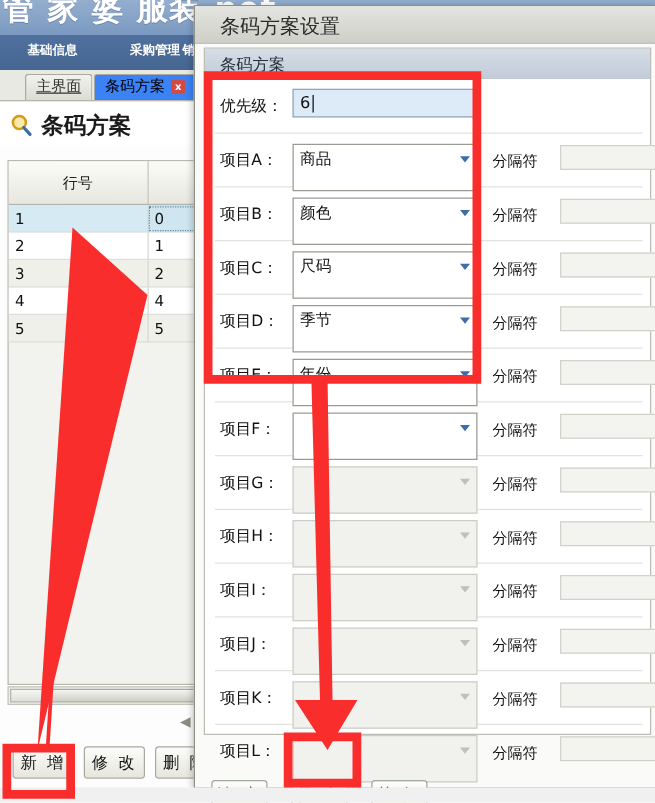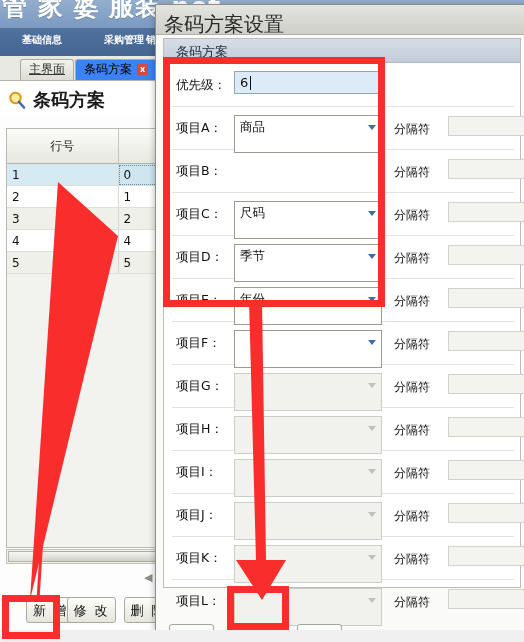--- a/index.html
+++ b/index.html
@@ -92,21 +92,21 @@
   #dialog{
     position:absolute;left:155px;top:4px;width:372px;height:627px;
     background:#fafaf8;border:1px solid #8f8f86;box-sizing:border-box;
     box-shadow:-2px 0 5px rgba(0,0,0,.18);
   }
   #dialog-title-bar{
     position:absolute;left:0;top:0;width:100%;height:30px;
     background:linear-gradient(#e4e4e0,#cfcfc9);
     border-bottom:1px solid #b0b0a8;box-sizing:border-box;
   }
-  #dialog-title{position:absolute;left:8px;top:6px;font-size:20px;color:#2a2a2a;white-space:nowrap;}
+  #dialog-title{position:absolute;left:20px;top:6px;font-size:16px;color:#2a2a2a;white-space:nowrap;}
   #groupbox{
     position:absolute;left:7px;top:33px;width:358px;height:550px;
     background:#ffffff;border:1px solid #bdbdb5;box-sizing:border-box;
   }
   #groupbox-head{
     position:absolute;left:0;top:0;width:100%;height:24px;
     background:linear-gradient(#d6dde6,#c2ccd9);
     border-bottom:1px solid #adb6c2;box-sizing:border-box;
   }
   #groupbox-title{position:absolute;left:12px;top:4px;font-size:13px;color:#25303c;white-space:nowrap;}
@@ -225,21 +225,21 @@
   <div id="grid-hscroll">
     <div class="lbtn"></div>
     <div class="thumb"></div>
   </div>
 
   <div id="pager">
     <div id="pager-arrow">◀</div>
   </div>
 
   <div id="main-buttons">
-    <div class="mbtn" style="left:20px;font-family:Liberation Serif, serif;">新 增</div>
+    <div class="mbtn" style="left:4px;">新 增</div>
     <div class="mbtn" style="left:61px;">修 改</div>
     <div class="mbtn" style="left:118px;">删 除</div>
   </div>
 </div>
 
 <div id="dialog">
   <div id="dialog-title-bar">
     <div id="dialog-title">条码方案设置</div>
   </div>
 
@@ -261,20 +261,24 @@
       <div class="fcombo">
         <span class="val">商品</span>
         <span class="arw"></span>
       </div>
       <div class="fsep-label">分隔符</div>
       <div class="fsep-box"></div>
     </div>
 
     <div class="frow" style="top:111px;">
       <div class="flabel">项目B：</div>
+      <div class="fcombo">
+        <span class="val">颜色</span>
+        <span class="arw"></span>
+      </div>
       <div class="fsep-label">分隔符</div>
       <div class="fsep-box"></div>
     </div>
 
     <div class="frow" style="top:154px;">
       <div class="flabel">项目C：</div>
       <div class="fcombo">
         <span class="val">尺码</span>
         <span class="arw"></span>
       </div>

